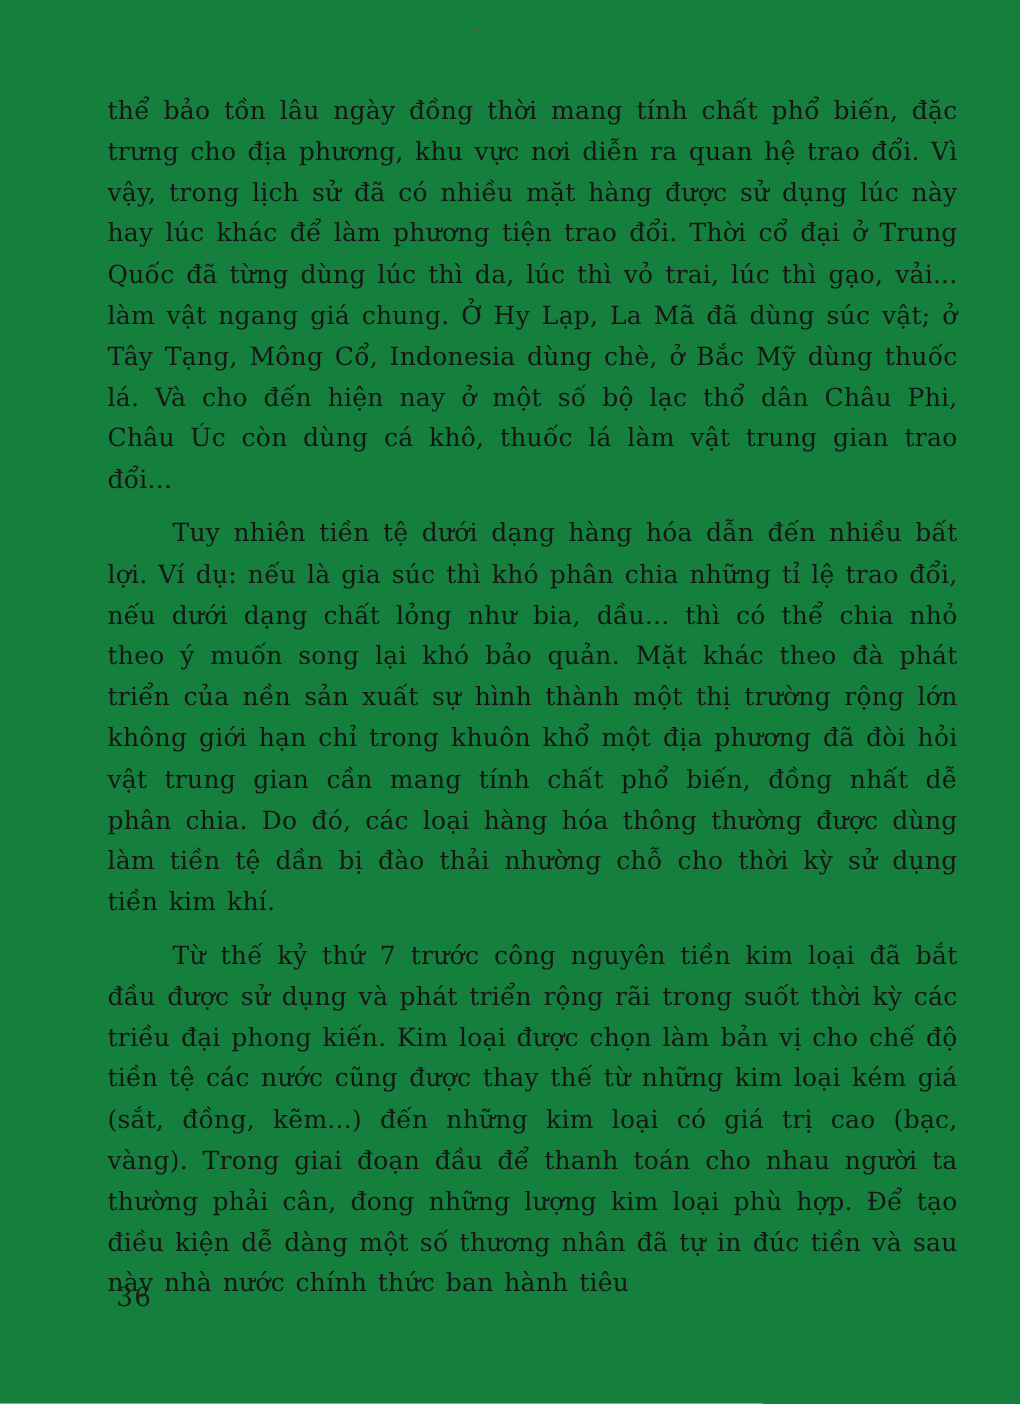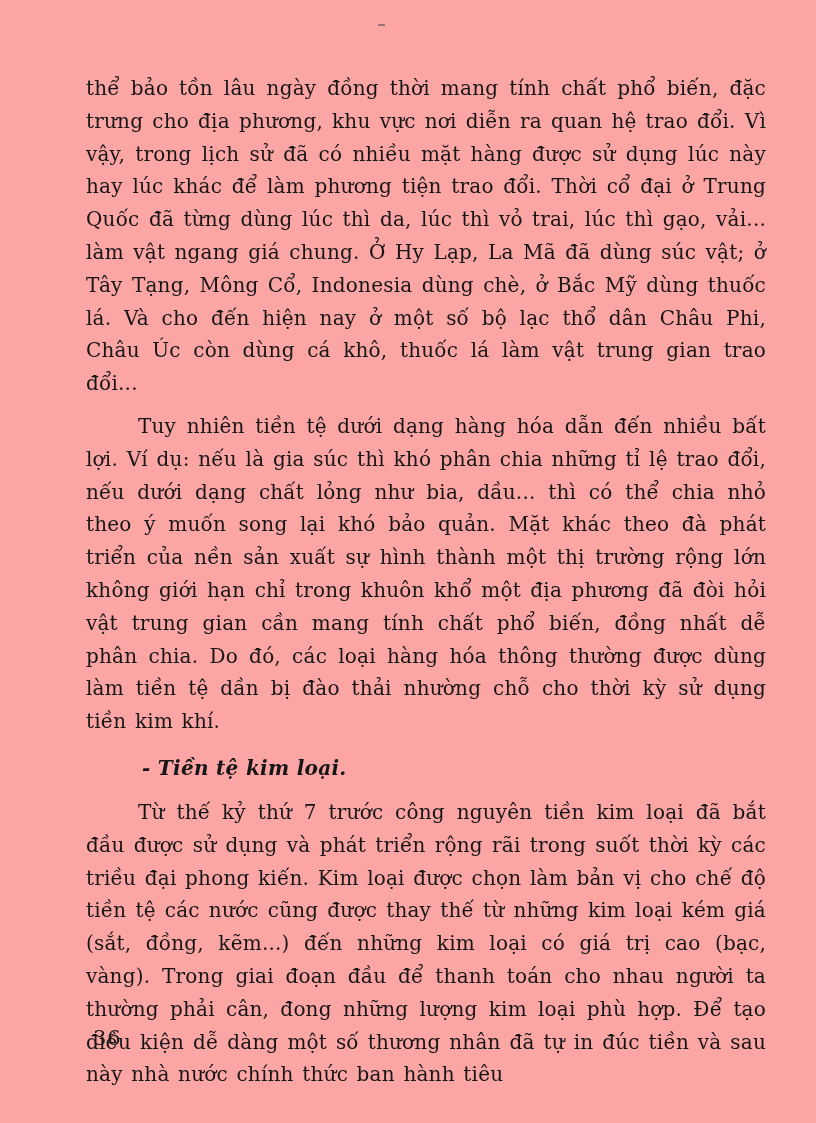--- a/index.html
+++ b/index.html
@@ -11,21 +11,21 @@
     width: 816px;
     height: 1123px;
     position: relative;
     font-family: "DejaVu Serif", "Liberation Serif", serif;
     color: #161616;
     overflow: hidden;
   }
   .scan-page {
     position: absolute;
     inset: 0;
-    background: #fca5a5;
+    background: #15803d;
   }
   .text-block {
     position: absolute;
     left: 86px;
     top: 72px;
     width: 680px;
   }
   .para {
     margin: 0 0 10px 0;
     font-size: 20px;
@@ -72,21 +72,20 @@
 <body>
 
 <div class="scan-page">
   <div class="scan-artifact"></div>
 
   <main class="text-block">
     <p class="para no-indent">thể bảo tồn lâu ngày đồng thời mang tính chất phổ biến, đặc trưng cho địa phương, khu vực nơi diễn ra quan hệ trao đổi. Vì vậy, trong lịch sử đã có nhiều mặt hàng được sử dụng lúc này hay lúc khác để làm phương tiện trao đổi. Thời cổ đại ở Trung Quốc đã từng dùng lúc thì da, lúc thì vỏ trai, lúc thì gạo, vải... làm vật ngang giá chung. Ở Hy Lạp, La Mã đã dùng súc vật; ở Tây Tạng, Mông Cổ, Indonesia dùng chè, ở Bắc Mỹ dùng thuốc lá. Và cho đến hiện nay ở một số bộ lạc thổ dân Châu Phi, Châu Úc còn dùng cá khô, thuốc lá làm vật trung gian trao đổi...</p>
 
     <p class="para">Tuy nhiên tiền tệ dưới dạng hàng hóa dẫn đến nhiều bất lợi. Ví dụ: nếu là gia súc thì khó phân chia những tỉ lệ trao đổi, nếu dưới dạng chất lỏng như bia, dầu... thì có thể chia nhỏ theo ý muốn song lại khó bảo quản. Mặt khác theo đà phát triển của nền sản xuất sự hình thành một thị trường rộng lớn không giới hạn chỉ trong khuôn khổ một địa phương đã đòi hỏi vật trung gian cần mang tính chất phổ biến, đồng nhất dễ phân chia. Do đó, các loại hàng hóa thông thường được dùng làm tiền tệ dần bị đào thải nhường chỗ cho thời kỳ sử dụng tiền kim khí.</p>
 
-    <h3 class="heading">- Tiền tệ kim loại.</h3>
 
     <p class="para">Từ thế kỷ thứ 7 trước công nguyên tiền kim loại đã bắt đầu được sử dụng và phát triển rộng rãi trong suốt thời kỳ các triều đại phong kiến. Kim loại được chọn làm bản vị cho chế độ tiền tệ các nước cũng được thay thế từ những kim loại kém giá (sắt, đồng, kẽm...) đến những kim loại có giá trị cao (bạc, vàng). Trong giai đoạn đầu để thanh toán cho nhau người ta thường phải cân, đong những lượng kim loại phù hợp. Để tạo điều kiện dễ dàng một số thương nhân đã tự in đúc tiền và sau này nhà nước chính thức ban hành tiêu</p>
   </main>
 
   <footer class="page-footer">
     <span class="page-number">36</span>
   </footer>
 </div>
 
 </body></html>

